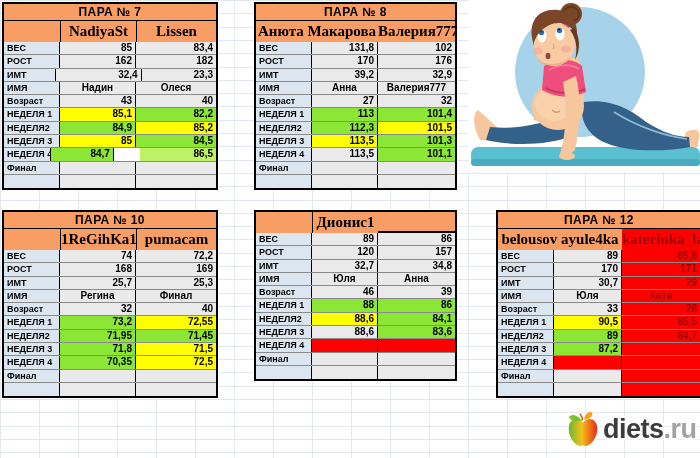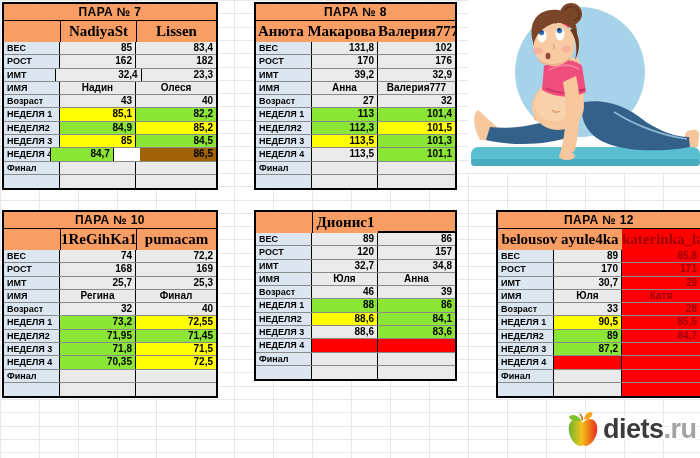--- a/index.html
+++ b/index.html
@@ -100,21 +100,21 @@
           <div class="vcell" style="width: 80px; background: rgb(255, 255, 0);">85,2</div>
         </div>
         <div class="trow drow">
           <div class="lcell" style="width: 56px; background: rgb(220, 230, 241);">НЕДЕЛЯ 3</div>
           <div class="vcell" style="width: 76px; background: rgb(255, 255, 0);">85</div>
           <div class="vcell" style="width: 80px; background: rgb(140, 230, 53);">84,5</div>
         </div>
         <div class="trow drow">
           <div class="lcell" style="width: 56px; background: rgb(220, 230, 241);">НЕДЕЛЯ 4</div>
           <div class="vcell" style="width: 76px; background: rgb(140, 230, 53);">84,7</div>
-          <div class="vcell" style="width: 92px; background: #a16207; margin-left: 26px;">86,5</div>
+          <div class="vcell" style="width: 92px; background: #bef264; margin-left: 26px;">86,5</div>
         </div>
         <div class="trow drow">
           <div class="lcell" style="width: 56px; background: rgb(220, 230, 241);">Финал</div>
           <div class="vcell" style="width: 76px; background: rgb(234, 234, 234);"></div>
           <div class="vcell" style="width: 80px; background: rgb(234, 234, 234);"></div>
         </div>
         <div class="trow drow">
           <div class="lcell" style="width: 56px; background: rgb(220, 230, 241);"></div>
           <div class="vcell" style="width: 76px; background: rgb(234, 234, 234);"></div>
           <div class="vcell" style="width: 80px; background: rgb(234, 234, 234);"></div>

